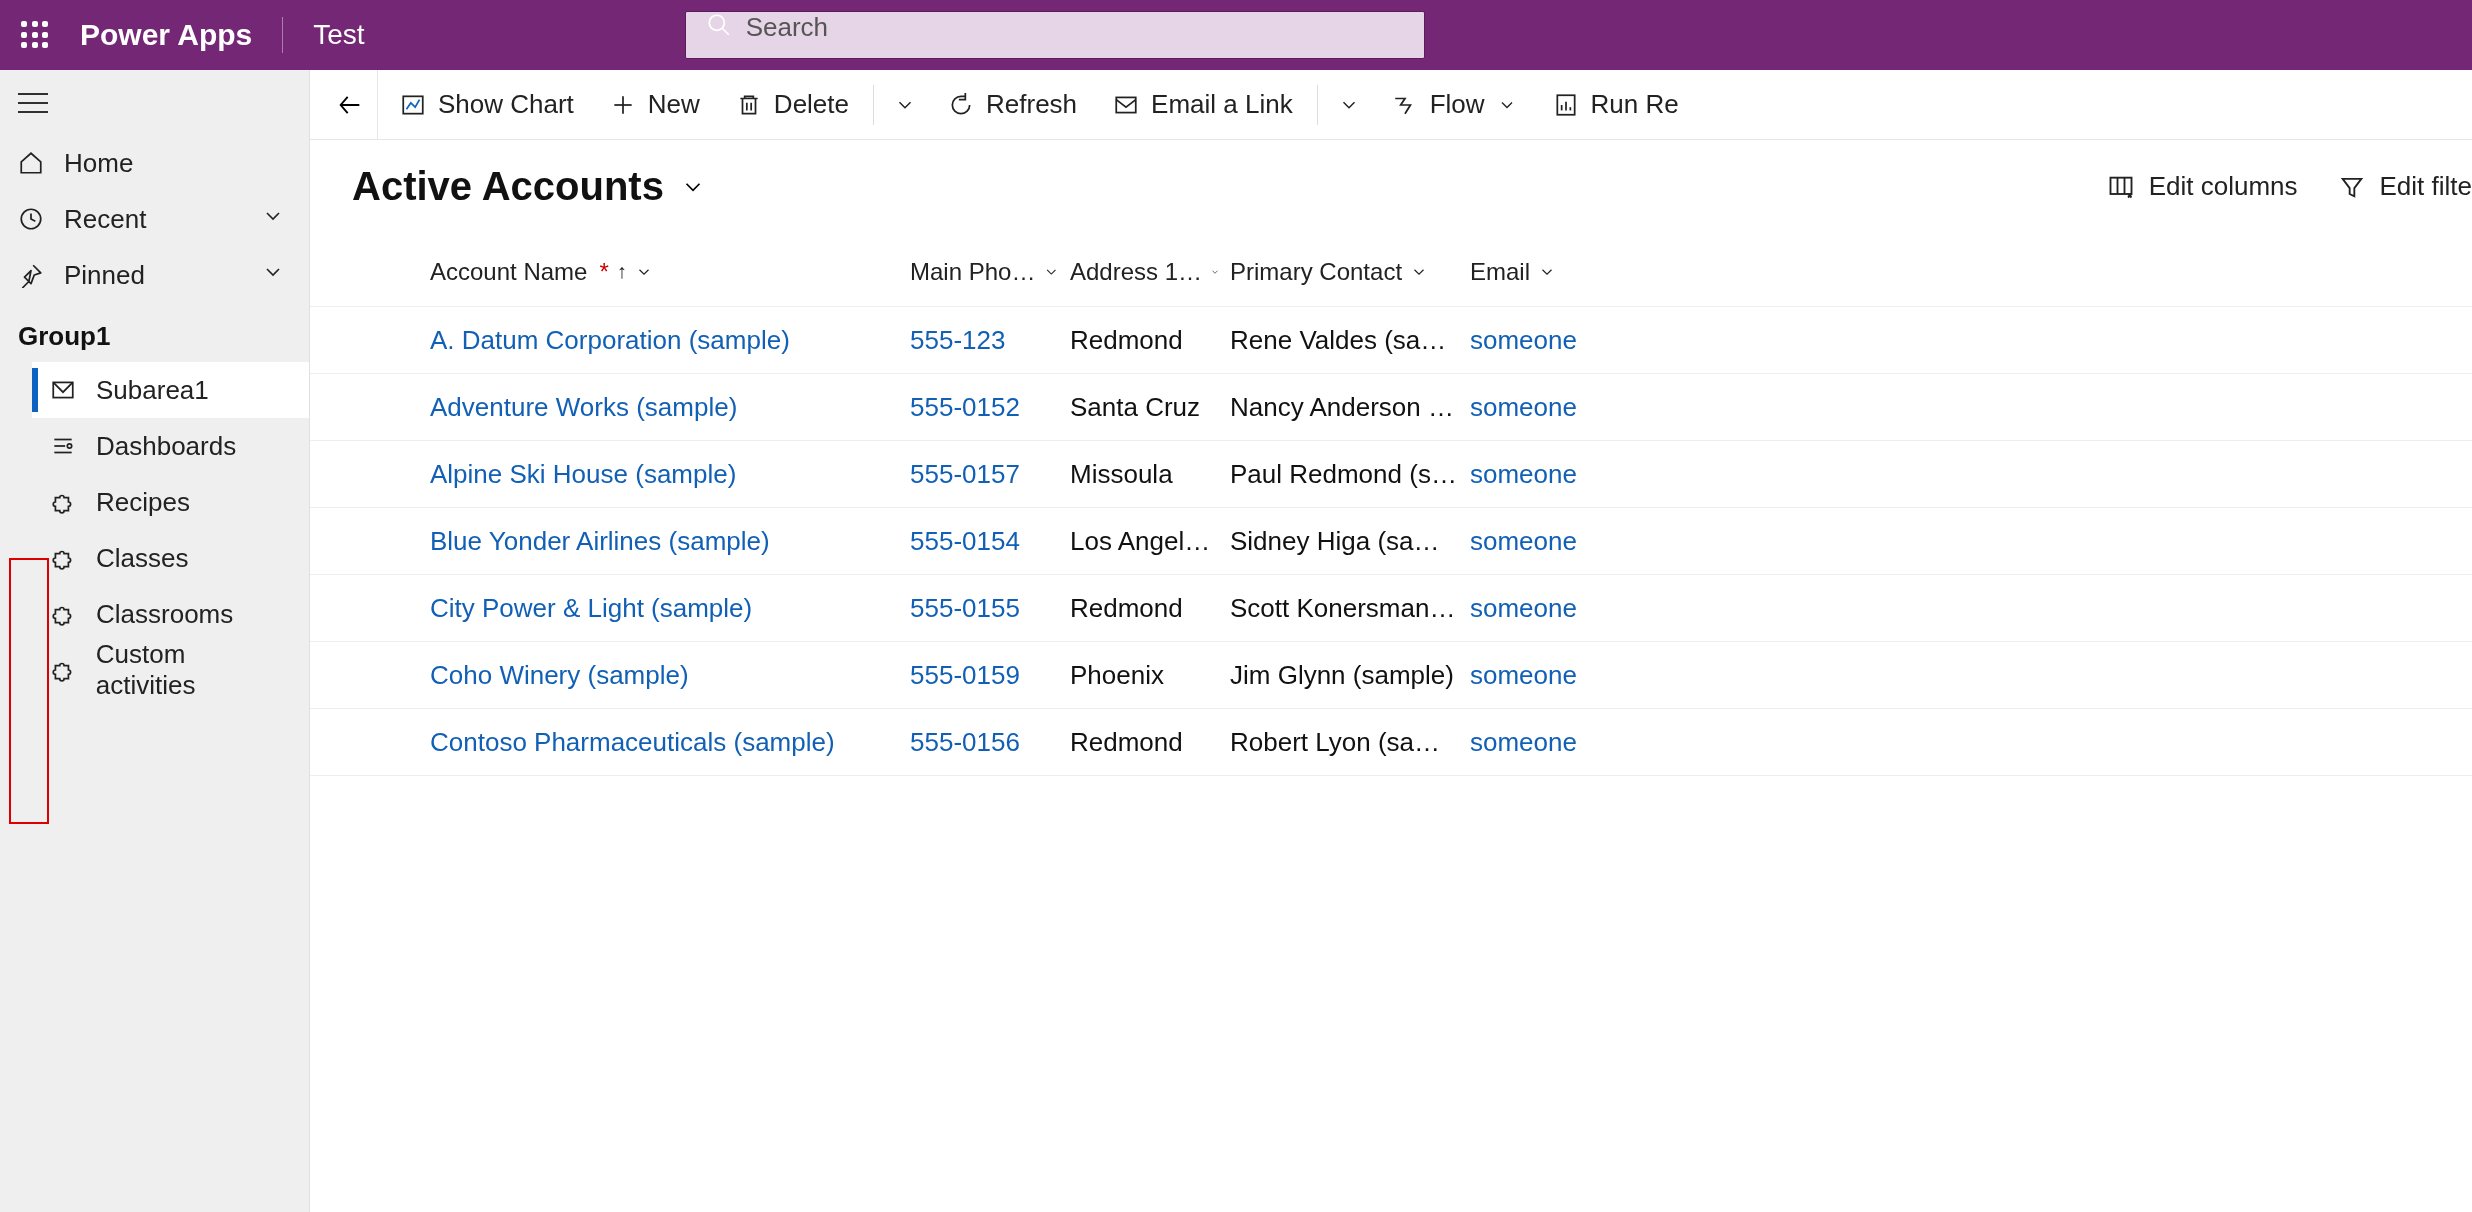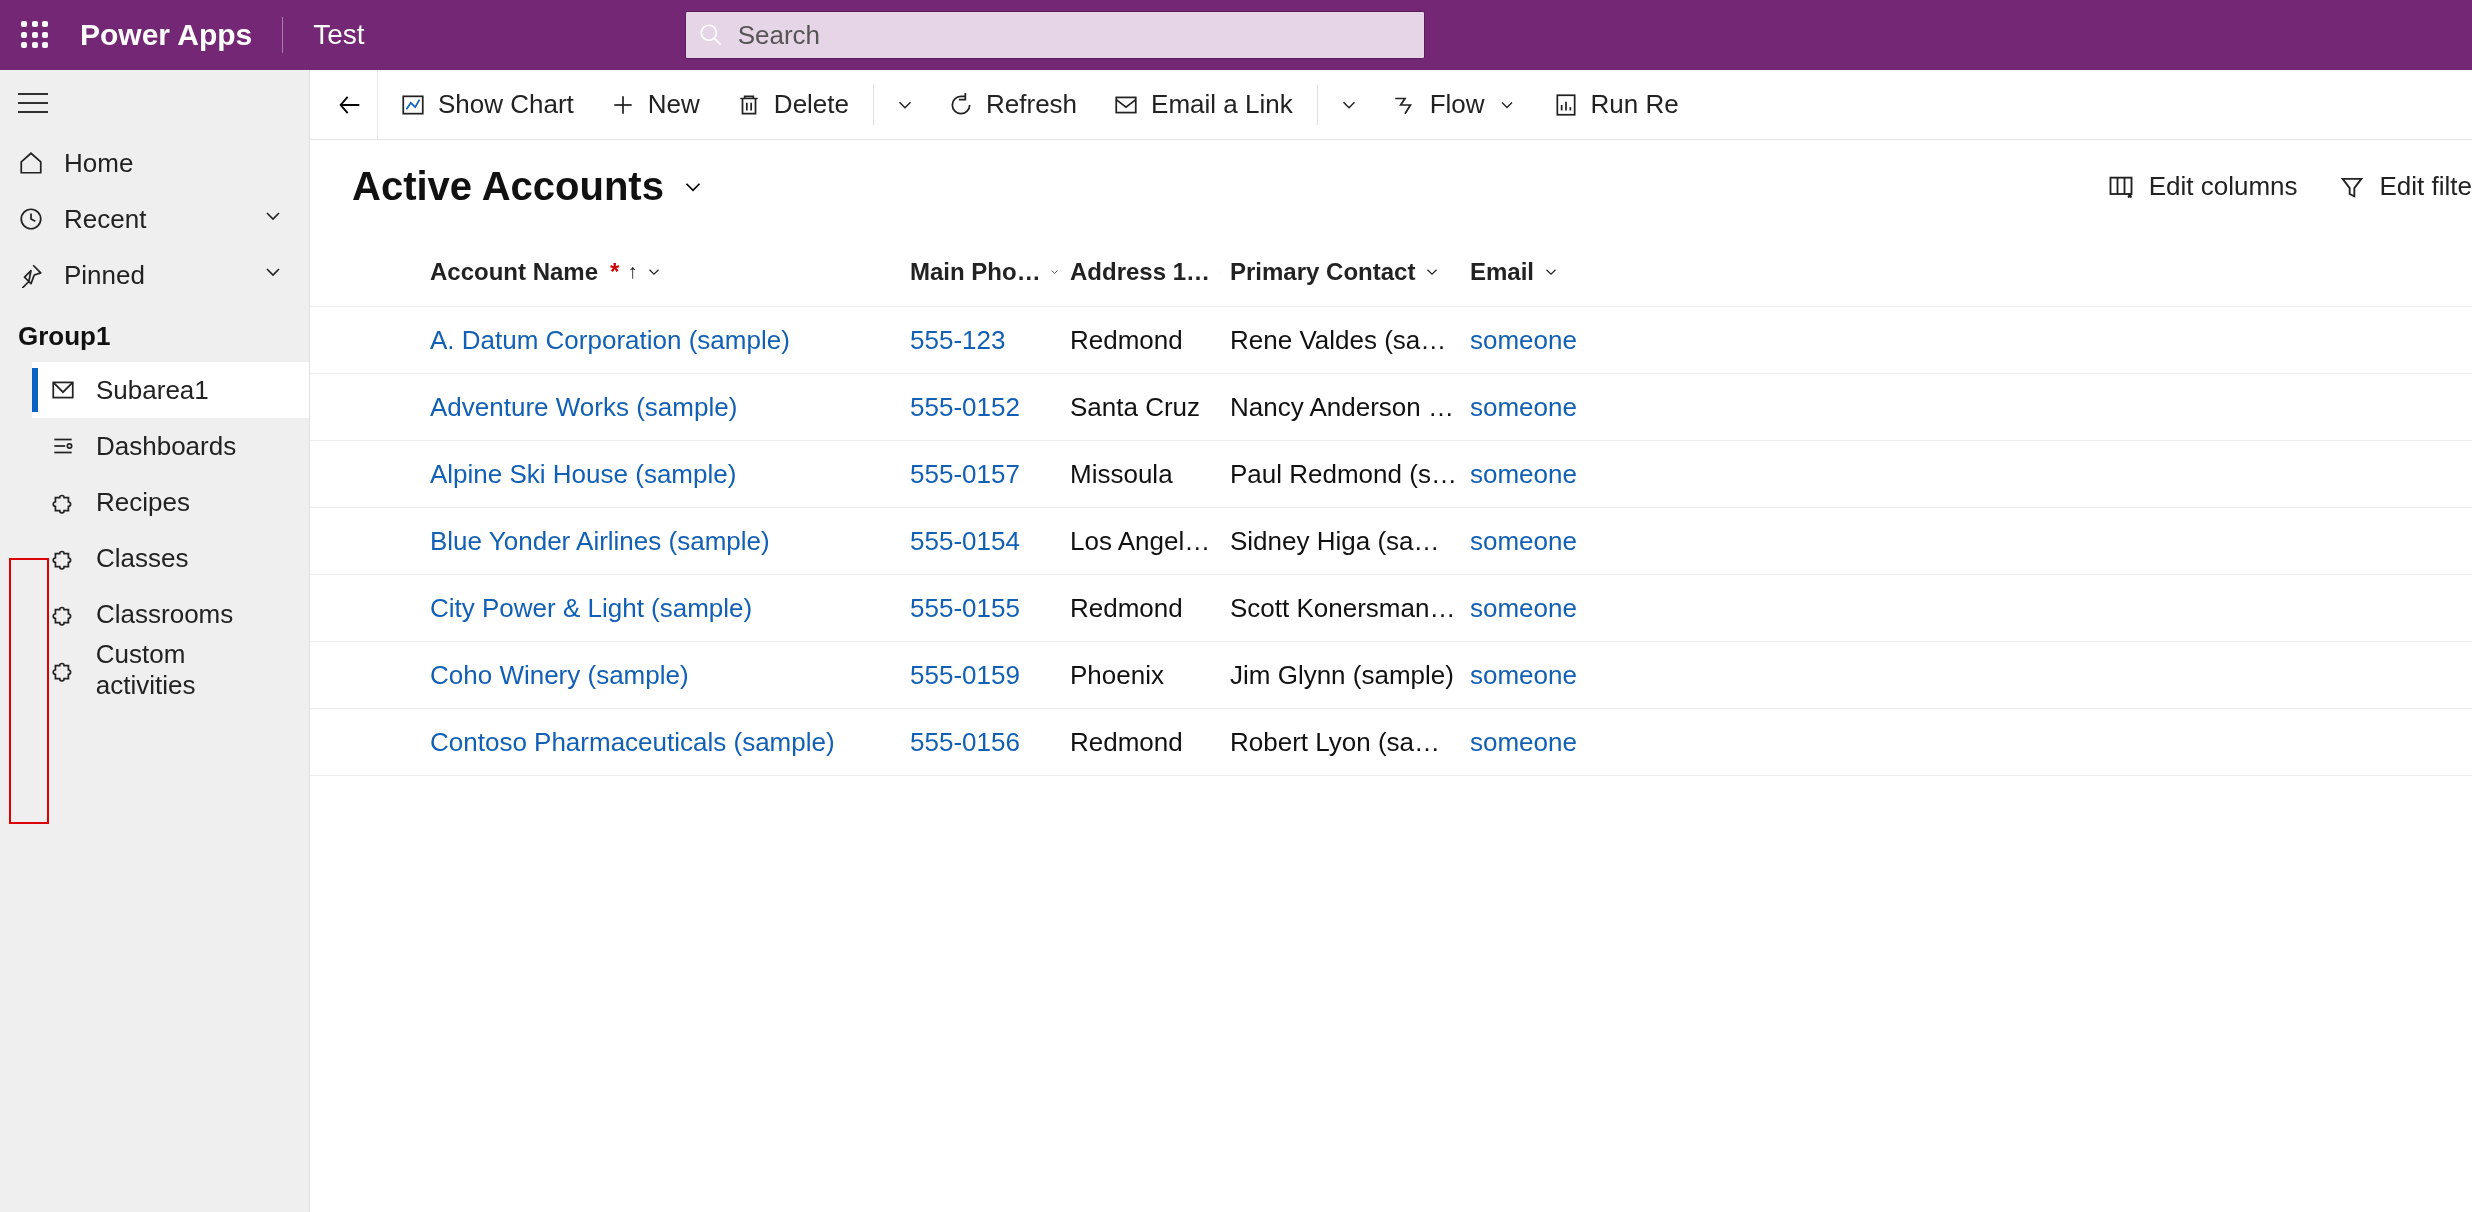--- a/index.html
+++ b/index.html
@@ -11,21 +11,21 @@
   }
   .waffle { width: 70px; display: flex; align-items: center; justify-content: center; }
   .waffle-grid { width: 28px; height: 28px; display: grid; grid-template-columns: repeat(3,1fr); grid-template-rows: repeat(3,1fr); gap: 4px; }
   .waffle-grid span { background: #fff; border-radius: 2px; width: 6px; height: 6px; }
   .brand { font-size: 30px; font-weight: 600; padding: 0 20px 0 10px; }
   .header-divider { width: 1px; height: 36px; background: rgba(255,255,255,0.4); margin: 0 10px; }
   .env-name { font-size: 28px; padding: 0 20px; font-weight: 400; }
   .search-wrap { margin-left: 300px; }
   .search {
     width: 740px; height: 48px; background: #e6d5e6; border: 1px solid #5a1d5a;
-    display: flex; align-items: center; padding: 0 12px; border-radius: 2px;
+    display: flex; align-items: flex-start; padding: 0 20px; border-radius: 2px;
   }
   .search svg { width: 26px; height: 26px; margin-right: 14px; }
   .search input {
     flex: 1; border: none; background: transparent; font-size: 26px; color: #444; outline: none;
   }
   .search input::placeholder { color: #555; }
 
   
   .body { display: flex; height: calc(100% - 70px); }
 
@@ -68,21 +68,21 @@
   }
   .view-title-wrap { display: flex; align-items: center; gap: 16px; }
   .view-title { font-size: 40px; font-weight: 600; color: #111; }
   .view-actions { display: flex; align-items: center; gap: 40px; padding-right: 0; }
   .va { display: flex; align-items: center; gap: 14px; font-size: 26px; color: #222; cursor: pointer; }
 
   
   .grid { margin-top: 20px; }
   .grid-head, .grid-row { display: flex; align-items: center; }
   .grid-head { height: 70px; border-bottom: 1px solid #eee; }
-  .grid-head .col { font-size: 24px; font-weight: 700; color: #222; display:flex; align-items:center; gap:8px; padding-right: 10px; overflow:hidden; white-space:nowrap; text-overflow:ellipsis;}
+  .grid-head .col { font-size: 24px; font-weight: 400; color: #222; display:flex; align-items:center; gap:8px; padding-right: 10px; overflow:hidden; white-space:nowrap; text-overflow:ellipsis;}
   .grid-row { height: 67px; border-bottom: 1px solid #eee; }
   .grid-row .col { font-size: 26px; padding-right: 10px; overflow:hidden; white-space:nowrap; text-overflow:ellipsis; }
   .col-gutter { width: 60px; flex: none; }
   .col-checkbox { width: 60px; flex: none; }
   .col-name { width: 480px; flex: none; padding-left: 0px;}
   .col-phone { width: 160px; flex: none; }
   .col-city { width: 160px; flex: none; }
   .col-contact { width: 240px; flex: none; }
   .col-email { width: 120px; flex: none; }
   .link { color: #1160b5; }

